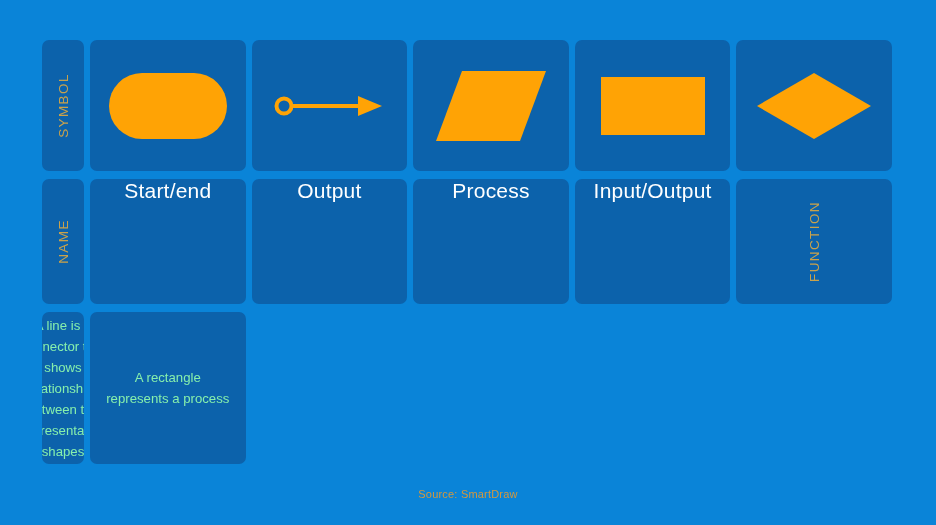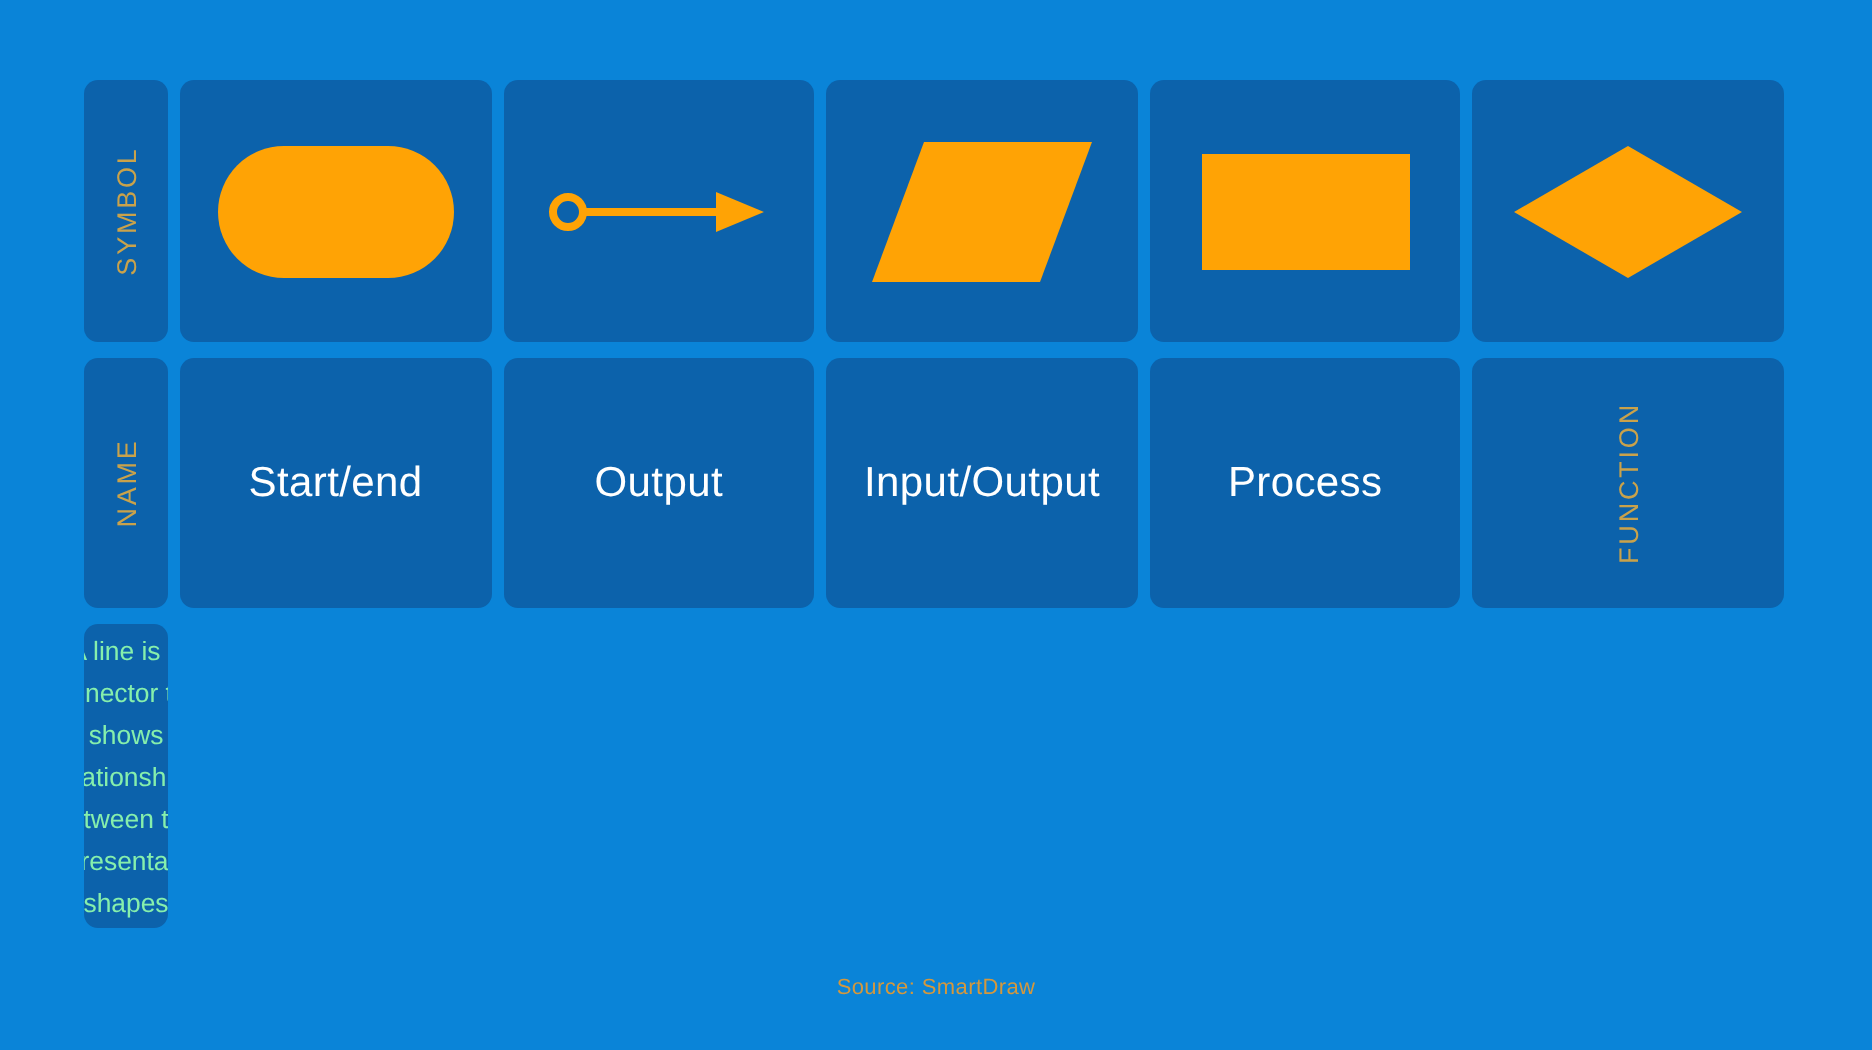--- a/index.html
+++ b/index.html
@@ -63,21 +63,20 @@
   .symbolcell {
     display: flex;
     align-items: center;
     justify-content: center;
   }
   .symbolcell svg { display: block; }
 
   
   .namecell {
     display: flex;
-    align-items: center;
     justify-content: center;
   }
   .namecell .name-text {
     color: #ffffff;
     font-size: 21px;
     font-weight: 400;
     text-align: center;
     letter-spacing: 0.2px;
   }
 
@@ -166,31 +165,34 @@
       <span>NAME</span>
     </div>
 
     <div class="card namecell">
       <div class="name-text">Start/end</div>
     </div>
     <div class="card namecell">
       <div class="name-text">Output</div>
     </div>
     <div class="card namecell">
-      <div class="name-text">Input/Output</div>
+      <div class="name-text">Process</div>
     </div>
     <div class="card namecell">
-      <div class="name-text">Process</div>
+      <div class="name-text">Input/Output</div>
     </div>
 
     <div class="rowlabel">
       <span>FUNCTION</span>
     </div>
 
     <div class="card funccell">
       <div class="func-text">A line is a<br>connector that<br>shows relationships<br>between the<br>representative shapes</div>
     </div>
+    <div class="card funccell">
+      <div class="func-text">A rectangle<br>represents a process</div>
+    </div>
 
   </div>
 
   <div id="source">Source: SmartDraw</div>
 
 </div>
 
 </body></html>

